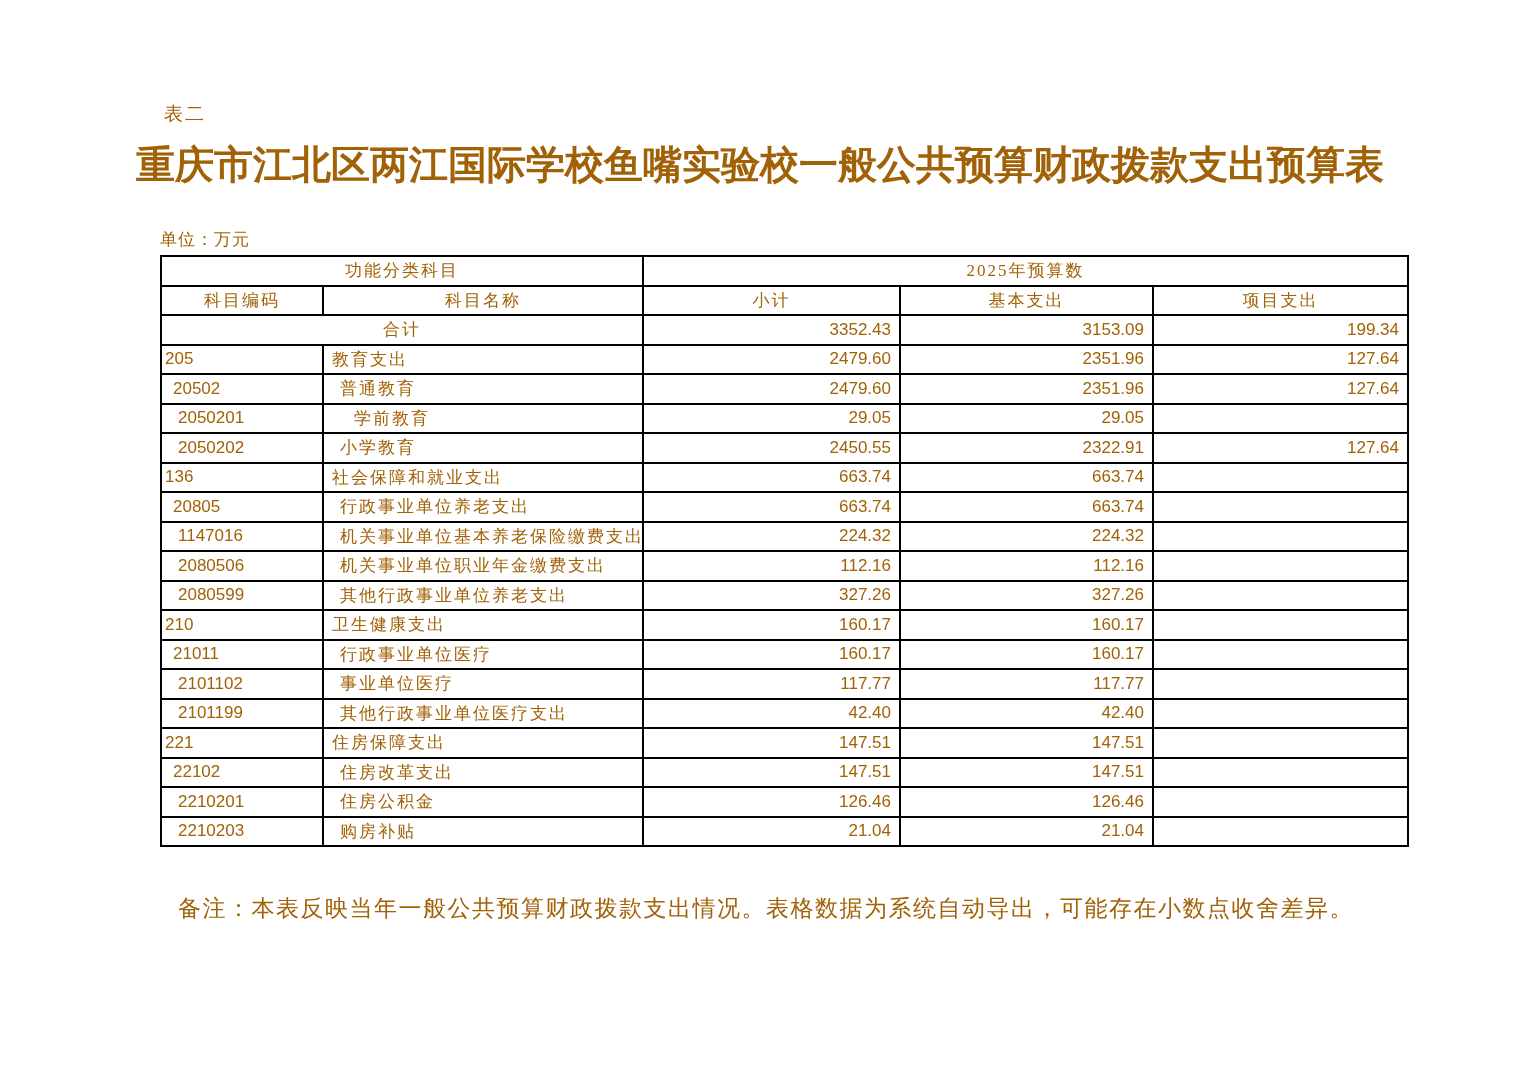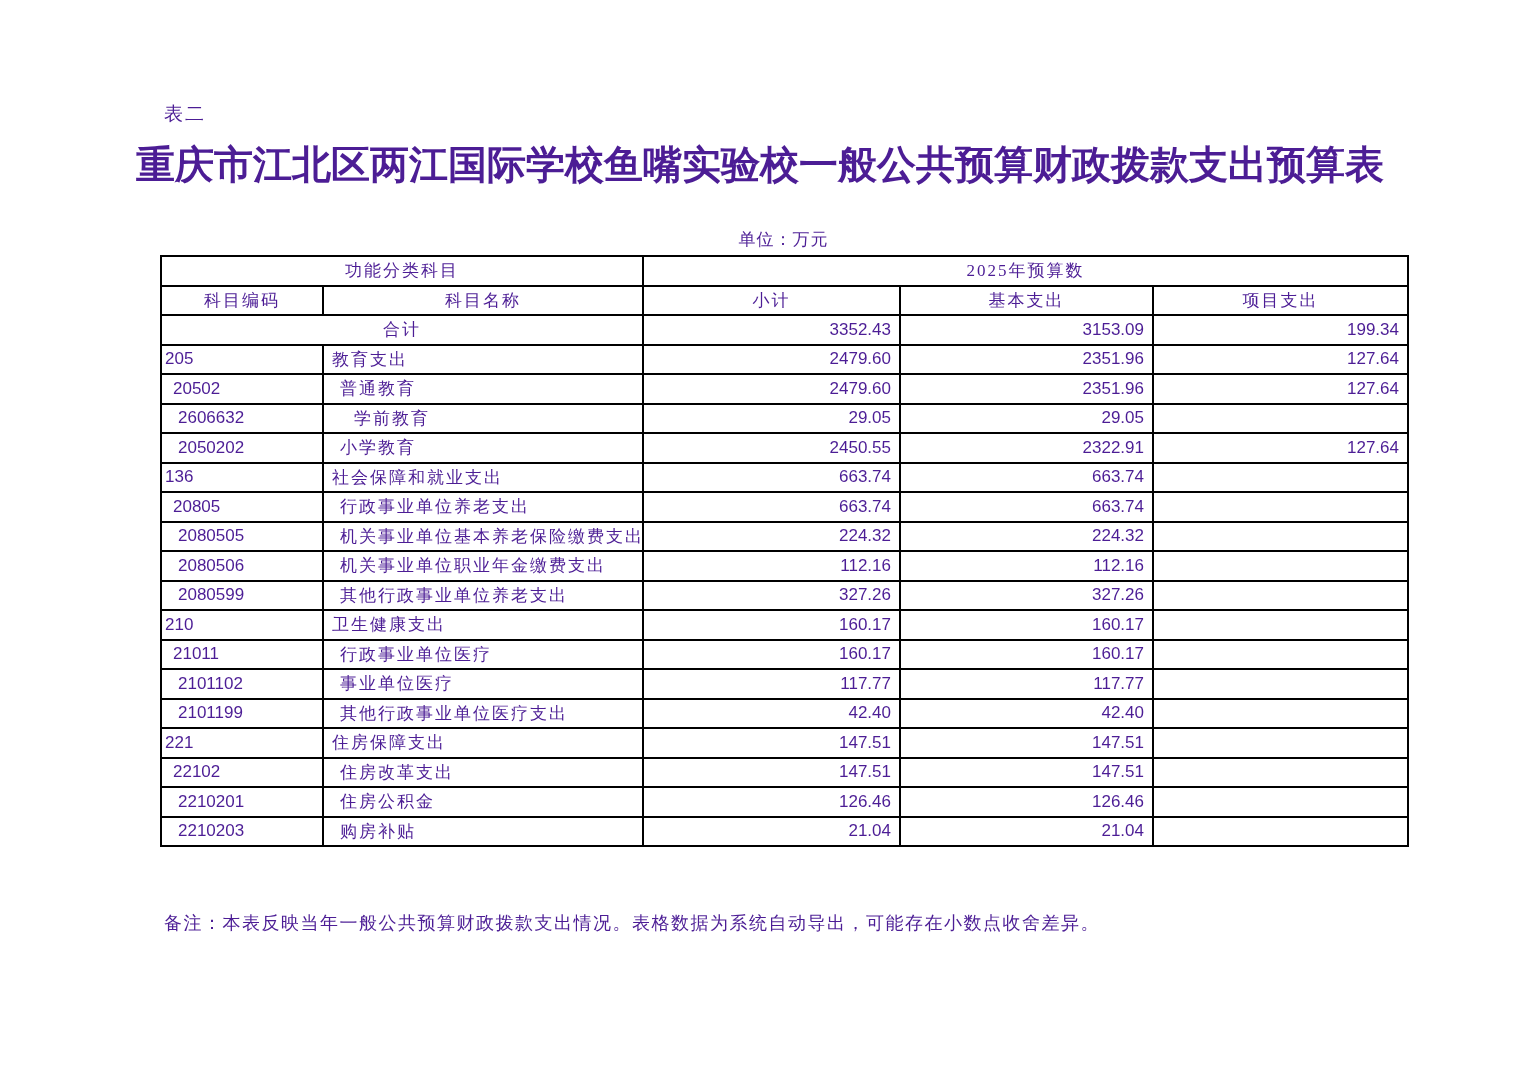--- a/index.html
+++ b/index.html
@@ -2,21 +2,21 @@
 <html><head>
 <meta charset="utf-8">
 <style>
   * { margin: 0; padding: 0; box-sizing: border-box; }
   html, body { background: #e8e8e8; }
   .sheet {
     position: relative;
     width: 1520px;
     height: 1075px;
     background: #ffffff;
-    color: #4c1d95;
+    color: #a16207;
     font-family: "Liberation Serif", "DejaVu Serif", serif;
     overflow: hidden;
   }
   .doc-tag {
     position: absolute;
     left: 164px;
     top: 101px;
     font-size: 19px;
     letter-spacing: 2px;
   }
@@ -29,21 +29,21 @@
     font-size: 39px;
     font-weight: bold;
     letter-spacing: 0px;
     white-space: nowrap;
   }
   .unit-label {
     position: absolute;
     left: 160px;
     width: 1247px;
     top: 228px;
-    text-align: center;
+    text-align: left;
     font-size: 17px;
     letter-spacing: 1px;
   }
   table.budget {
     position: absolute;
     left: 160px;
     top: 255px;
     width: 1247px;
     border-collapse: collapse;
     table-layout: fixed;
@@ -83,26 +83,25 @@
   }
   td.code-cell.l1 { padding-left: 3px; }
   td.code-cell.l2 { padding-left: 11px; }
   td.code-cell.l3, td.code-cell.l4 { padding-left: 16px; }
   td.name-cell.l1 { padding-left: 8px; }
   td.name-cell.l2 { padding-left: 16px; }
   td.name-cell.l3 { padding-left: 16px; }
   td.name-cell.l4 { padding-left: 30px; }
   .note {
     position: absolute;
-    left: 164px;
+    left: 178px;
     top: 893px;
-    font-size: 18px;
+    font-size: 23px;
     letter-spacing: 1.5px;
     white-space: nowrap;
-    margin-top: 18px;
   }
 </style>
 </head>
 <body>
 
 <div class="sheet">
 
   <div class="doc-tag">表二</div>
 
   <div class="doc-title">重庆市江北区两江国际学校鱼嘴实验校一般公共预算财政拨款支出预算表</div>
@@ -145,21 +144,21 @@
           <td class="num-cell">127.64</td>
         </tr>
         <tr>
           <td class="code-cell l2">20502</td>
           <td class="name-cell l2">普通教育</td>
           <td class="num-cell">2479.60</td>
           <td class="num-cell">2351.96</td>
           <td class="num-cell">127.64</td>
         </tr>
         <tr>
-          <td class="code-cell l4">2606632</td>
+          <td class="code-cell l4">2050201</td>
           <td class="name-cell l4">学前教育</td>
           <td class="num-cell">29.05</td>
           <td class="num-cell">29.05</td>
           <td class="num-cell"></td>
         </tr>
         <tr>
           <td class="code-cell l3">2050202</td>
           <td class="name-cell l3">小学教育</td>
           <td class="num-cell">2450.55</td>
           <td class="num-cell">2322.91</td>
@@ -173,21 +172,21 @@
           <td class="num-cell"></td>
         </tr>
         <tr>
           <td class="code-cell l2">20805</td>
           <td class="name-cell l2">行政事业单位养老支出</td>
           <td class="num-cell">663.74</td>
           <td class="num-cell">663.74</td>
           <td class="num-cell"></td>
         </tr>
         <tr>
-          <td class="code-cell l3">2080505</td>
+          <td class="code-cell l3">1147016</td>
           <td class="name-cell l3">机关事业单位基本养老保险缴费支出</td>
           <td class="num-cell">224.32</td>
           <td class="num-cell">224.32</td>
           <td class="num-cell"></td>
         </tr>
         <tr>
           <td class="code-cell l3">2080506</td>
           <td class="name-cell l3">机关事业单位职业年金缴费支出</td>
           <td class="num-cell">112.16</td>
           <td class="num-cell">112.16</td>

